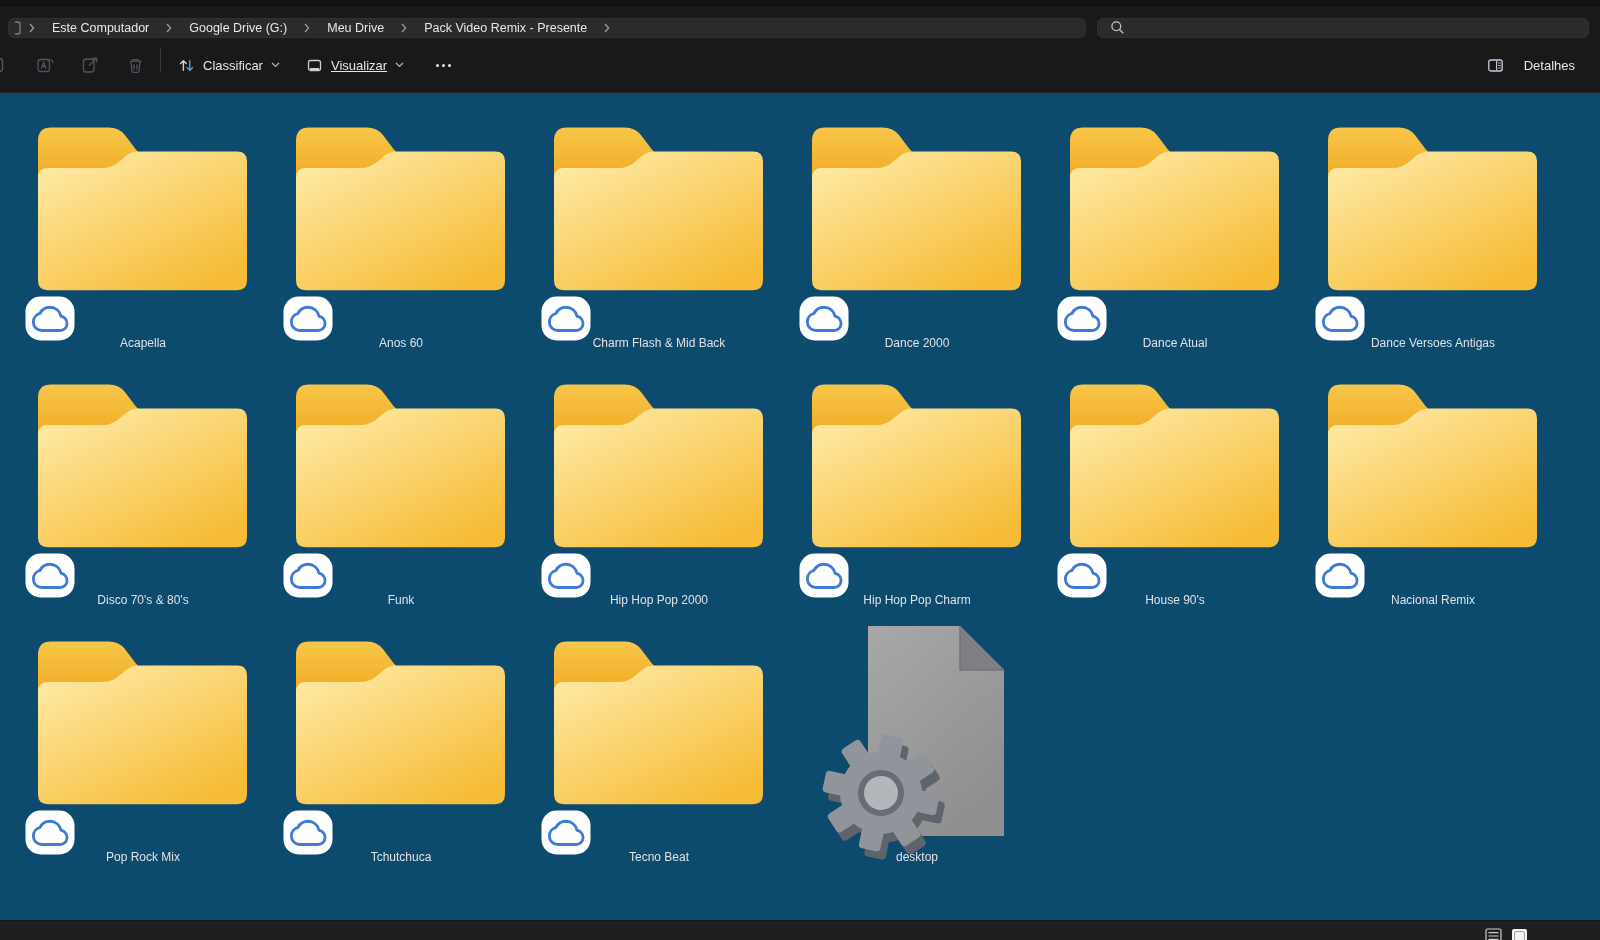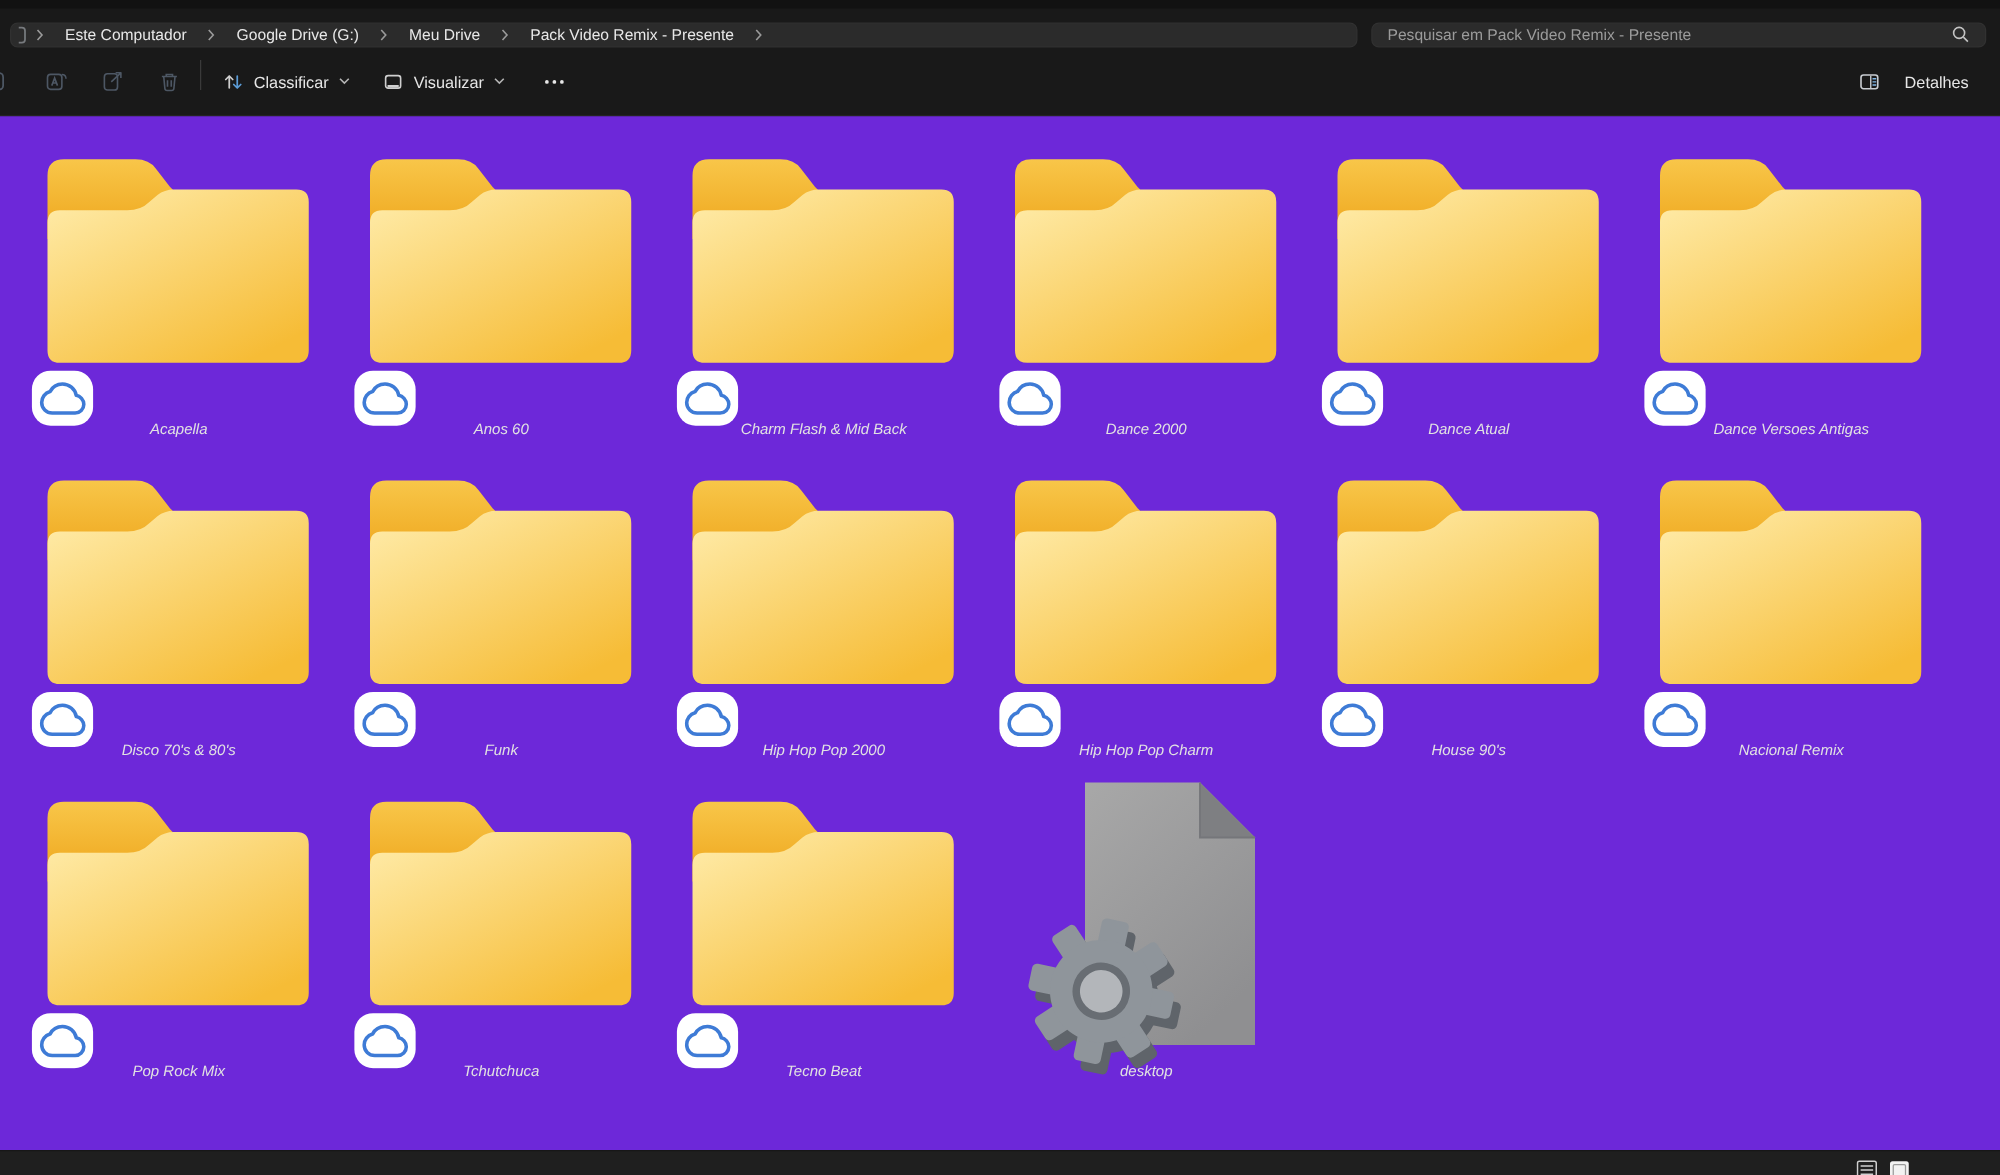--- a/index.html
+++ b/index.html
@@ -42,21 +42,21 @@
   .tb-iconbtn.clipped { width:14px; overflow:hidden; justify-content:flex-start; margin-left:-4px; }
   .tb-sep { width:1px; height:24px; background:#3a3a3a; margin:0 6px; flex:0 0 auto; }
   .tb-btn {
     height:34px; border-radius:4px; display:flex; align-items:center;
     gap:8px; padding:0 11px; font-size:13px; color:#e6e6e6; flex:0 0 auto;
   }
   .tb-more { width:40px; height:34px; border-radius:4px; display:flex; align-items:center; justify-content:center; gap:3px; }
   .dot { width:3px; height:3px; border-radius:50%; background:#e8e8e8; }
   .tb-details { position:absolute; right:14px;gap:20px; }
   
-  .content { position:absolute; top:93px; left:0; right:0; bottom:20px; background:#6d28d9; overflow:hidden;font-style:italic; }
+  .content { position:absolute; top:93px; left:0; right:0; bottom:20px; background:#0c4a6e; overflow:hidden; }
   .file-grid {
     display:grid; grid-template-columns:repeat(6,258px); grid-auto-rows:257px;
     padding:16px 0 0 14px;
   }
   .file-item { position:relative; width:258px; height:257px; }
   .folder-svg { position:absolute; left:13px; top:3px; width:231px; height:187px; }
   .file-svg { position:absolute; left:20px; top:1px; width:218px; height:242px; }
   .cloud-badge { position:absolute; left:11px; top:187px; width:50px; height:45px; }
   .file-label {
     position:absolute; top:227px; left:0; width:100%; text-align:center;
@@ -123,21 +123,20 @@
         </svg>
     </span>
     <span class="crumb-item">Pack Video Remix - Presente</span>
     <span class="crumb-chevron">
       <svg width="6" height="10" viewBox="0 0 6 10">
           <polyline points="1,1 4.6,5 1,9" fill="none" stroke="#9a9a9a" stroke-width="1.3"></polyline>
         </svg>
     </span>
   </div>
   <div class="pill search-pill">
-    <input class="search-input" type="text" placeholder="Pesquisar em Pack Video Remix - Presente" style="">
     <span style="display:flex;">
       <svg width="15" height="15" viewBox="0 0 15 15">
           <circle cx="6.3" cy="6.3" r="4.4" fill="none" stroke="#c4c4c4" stroke-width="1.3"></circle>
           <line x1="9.7" y1="9.7" x2="13.3" y2="13.3" stroke="#c4c4c4" stroke-width="1.3"></line>
         </svg>
     </span>
   </div>
 </div>
 
 <div class="toolbar">
@@ -179,21 +178,21 @@
           </g>
       </svg>
     </span>
     <span>Classificar</span>
     <span style="display:flex;">
       <svg width="9" height="6" viewBox="0 0 9 6">
           <polyline points="1,1 4.5,4.4 8,1" fill="none" stroke="#b5b5b5" stroke-width="1.3"></polyline>
         </svg>
     </span>
   </div>
-  <div class="tb-btn" style="margin-left:4px;">
+  <div class="tb-btn" style="margin-left:4px;text-decoration:underline;">
     <span style="display:flex;">
       <svg width="17" height="17" viewBox="0 0 17 17" fill="none" stroke="#cfcfcf">
         <rect x="2.5" y="3.5" width="12" height="10" rx="2" stroke-width="1.3"></rect>
         <path d="M4 12h9" stroke-width="2"></path>
       </svg>
     </span>
     <span>Visualizar</span>
     <span style="display:flex;">
       <svg width="9" height="6" viewBox="0 0 9 6">
           <polyline points="1,1 4.5,4.4 8,1" fill="none" stroke="#b5b5b5" stroke-width="1.3"></polyline>

